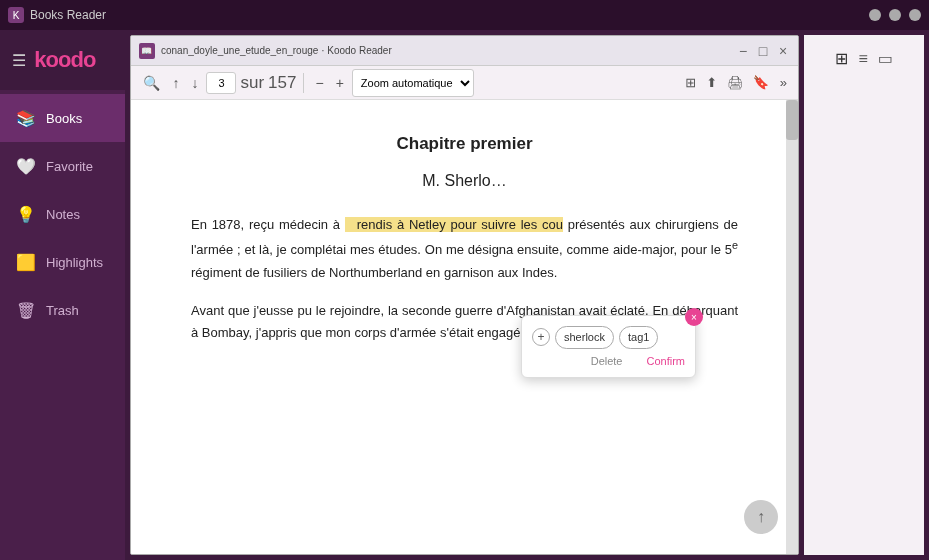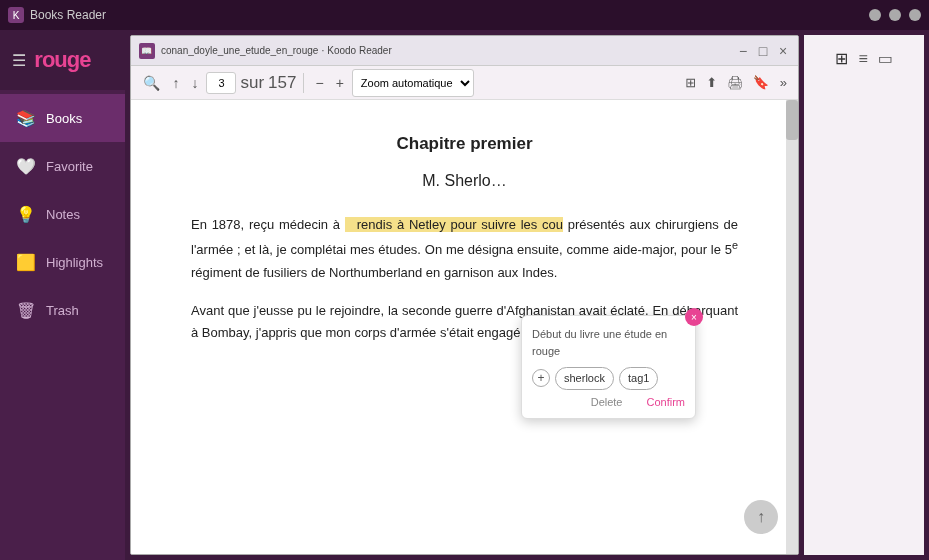--- a/index.html
+++ b/index.html
@@ -412,21 +412,21 @@
       <div class="title-btn max"></div>
       <div class="title-btn close"></div>
     </div>
   </div>
 
   <div class="main-area">
 
     <div class="sidebar">
       <div class="sidebar-header">
         <div class="hamburger-icon">☰</div>
-        <div class="logo-text">rouge</div>
+        <div class="logo-text">koodo</div>
       </div>
       <div class="sidebar-nav">
         <div class="nav-item active">
           <span class="nav-icon">📚</span>
           <span>Books</span>
         </div>
         <div class="nav-item">
           <span class="nav-icon">🤍</span>
           <span>Favorite</span>
         </div>
@@ -490,21 +490,20 @@
             <div class="book-para">
               En 1878, reçu médecin à <span class="highlight">rendis à Netley pour suivre les cou</span>  présentés aux chirurgiens de l'armée ; et là, je complétai mes études. On me désigna en­suite, comme aide-major, pour le 5<sup>e</sup> régiment de fusiliers de Northumberland en garnison aux Indes.
             </div>
 
             <div class="book-para">
               Avant que j'eusse pu le rejoindre, la seconde guerre d'Afghanistan avait éclaté. En débarquant à Bombay, j'appris que mon corps d'armée s'était engagé dans les défilés ; il avait
             </div>
 
             <div class="tooltip-popup">
               <button class="tooltip-close">×</button>
-              <div class="tooltip-text">Début du livre une étude en rouge</div>
               <div class="tooltip-tags">
                 <button class="tag-add-btn">+</button>
                 <span class="tag-pill">sherlock</span>
                 <span class="tag-pill">tag1</span>
               </div>
               <div class="tooltip-actions">
                 <button class="tooltip-action-btn delete">Delete</button>
                 <button class="tooltip-action-btn">Confirm</button>
               </div>
             </div>

